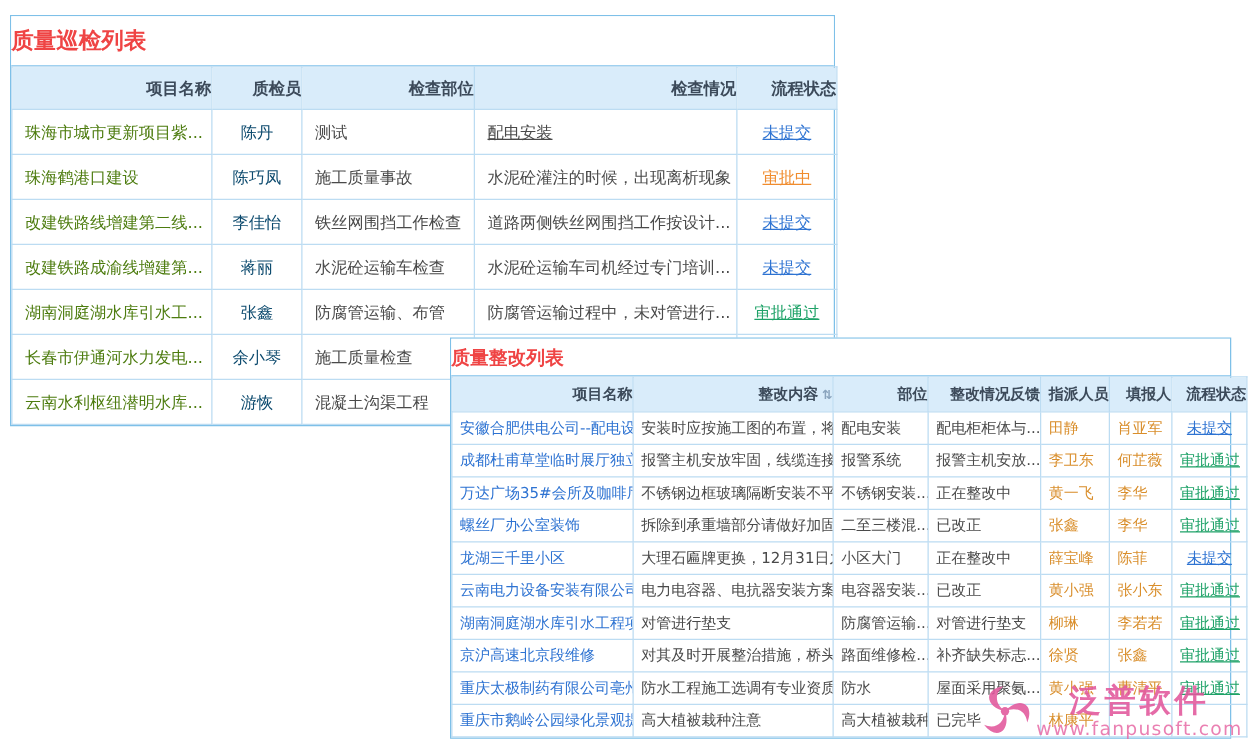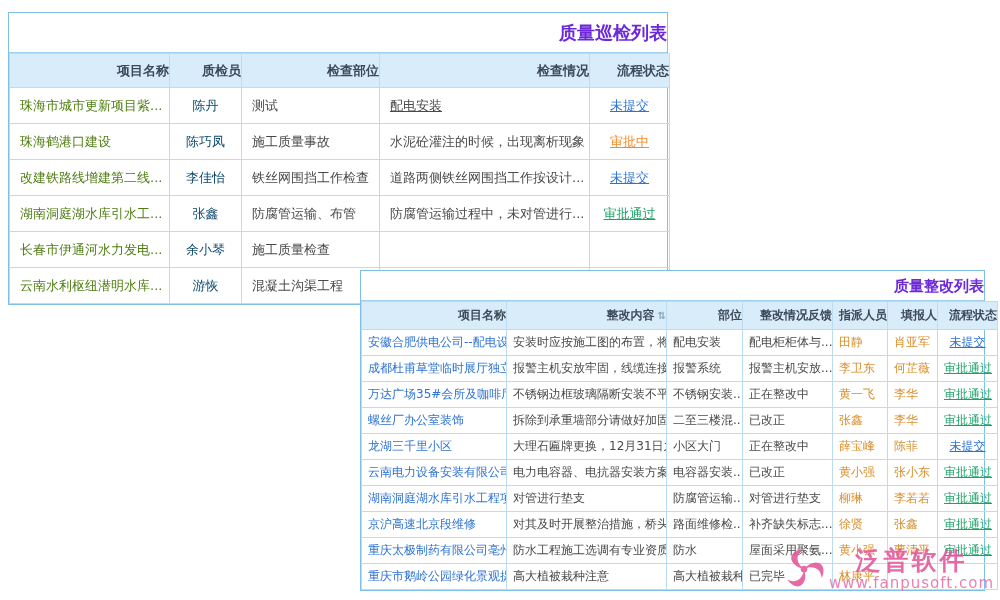--- a/index.html
+++ b/index.html
@@ -12,23 +12,23 @@
     color:#444;
   }
   .panel {
     position:absolute;
     background:#ffffff;
     border:1px solid #7ec0e8;
   }
   .panel-1 { left:8px; top:12px; width:660px; z-index:1; }
   .panel-2 { left:360px; top:270px; width:625px; z-index:2; }
   .panel-title {
-    text-align:right;
+    text-align:left;
     font-weight:bold;
-    color:#6d28d9;
+    color:#ef4444;
     background:#ffffff;
     border-bottom:1px solid #9fd0ef;
   }
   .panel-1 .panel-title { height:40px; line-height:40px; font-size:18px; }
   .panel-2 .panel-title { height:30px; line-height:30px; font-size:15px; }
   table { border-collapse:collapse; width:100%; table-layout:fixed; }
   th, td {
     border:1px solid #bcdcf2;
     overflow:hidden;
     white-space:nowrap;
@@ -127,20 +127,29 @@
         <tr>
           <td class="c-project">改建铁路线增建第二线...</td>
           <td class="c-inspector">李佳怡</td>
           <td class="c-part">铁丝网围挡工作检查</td>
           <td class="c-situation">道路两侧铁丝网围挡工作按设计...</td>
           <td class="c-status">
             <span class="status-link blue">未提交</span>
           </td>
         </tr>
 
+        <tr>
+          <td class="c-project">改建铁路成渝线增建第...</td>
+          <td class="c-inspector">蒋丽</td>
+          <td class="c-part">水泥砼运输车检查</td>
+          <td class="c-situation">水泥砼运输车司机经过专门培训...</td>
+          <td class="c-status">
+            <span class="status-link blue">未提交</span>
+          </td>
+        </tr>
 
         <tr>
           <td class="c-project">湖南洞庭湖水库引水工...</td>
           <td class="c-inspector">张鑫</td>
           <td class="c-part">防腐管运输、布管</td>
           <td class="c-situation">防腐管运输过程中，未对管进行...</td>
           <td class="c-status">
             <span class="status-link green">审批通过</span>
           </td>
         </tr>

